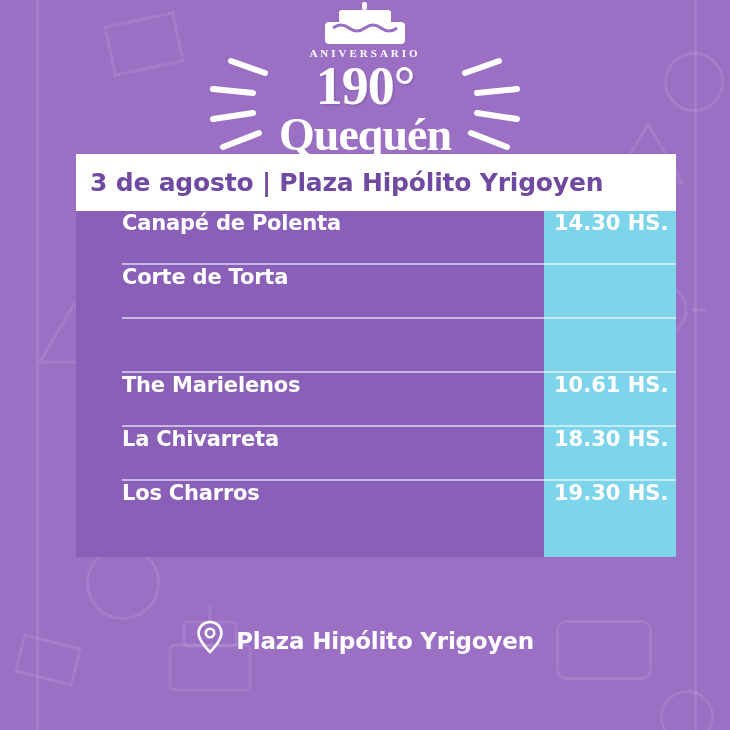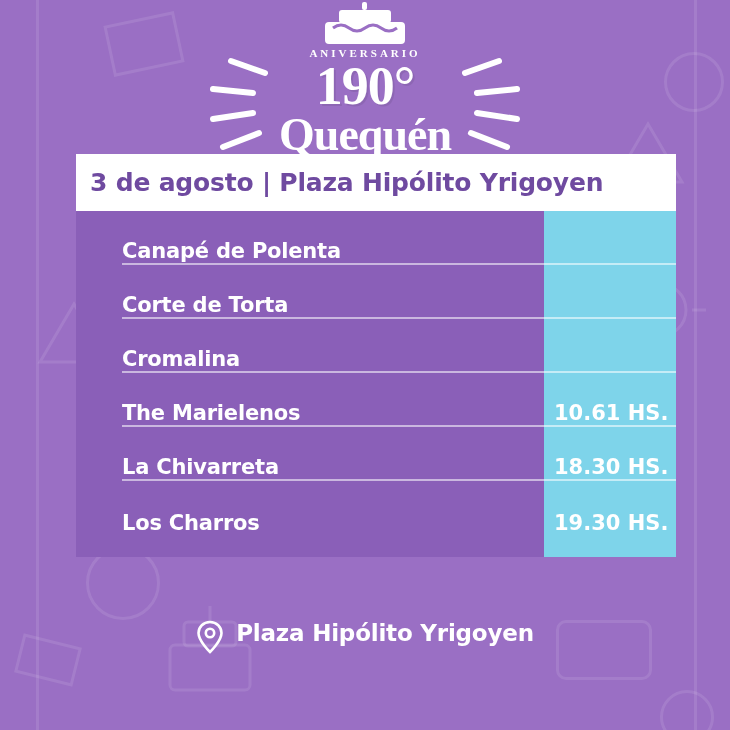--- a/index.html
+++ b/index.html
@@ -91,21 +91,21 @@
   }
   .time-col-bg {
     position: absolute;
     right: 0; top: 0; bottom: 0;
     width: 132px;
     background: #7ed4ea;
   }
   .row {
     position: relative;
     display: flex;
-    align-items: flex-end;
+    align-items: flex-start;
     height: 54px;
     border-bottom: 2px solid rgba(255,255,255,0.55);
     margin-left: 46px;
     margin-right: 0;
   }
   .row:last-child { border-bottom: none; }
   .row .name {
     flex: 1;
     color: #ffffff;
     font-size: 21px;
@@ -122,21 +122,21 @@
     position: relative;
     z-index: 2;
   }
 
   
   .footer {
     position: absolute;
     left: 0; right: 0;
     top: 620px;
     display: flex;
-    align-items: flex-start;
+    align-items: flex-end;
     justify-content: center;
     gap: 12px;
     color: #ffffff;
   }
   .footer .place {
     font-size: 23px;
     font-weight: bold;
     letter-spacing: -0.2px;
   }
   .pin { display: block; }
@@ -208,26 +208,26 @@
     </div>
   </div>
 
   <div class="card">
     <div class="card-header">3 de agosto | Plaza Hipólito Yrigoyen</div>
     <div class="card-body">
       <div class="time-col-bg"></div>
 
       <div class="row">
         <span class="name">Canapé de Polenta</span>
+        <span class="time">14.30 HS.</span>
       </div>
       <div class="row">
         <span class="name">Corte de Torta</span>
       </div>
       <div class="row">
-        <span class="name">Cromalina</span>
       </div>
       <div class="row">
         <span class="name">The Marielenos</span>
         <span class="time">10.61 HS.</span>
       </div>
       <div class="row">
         <span class="name">La Chivarreta</span>
         <span class="time">18.30 HS.</span>
       </div>
       <div class="row">

